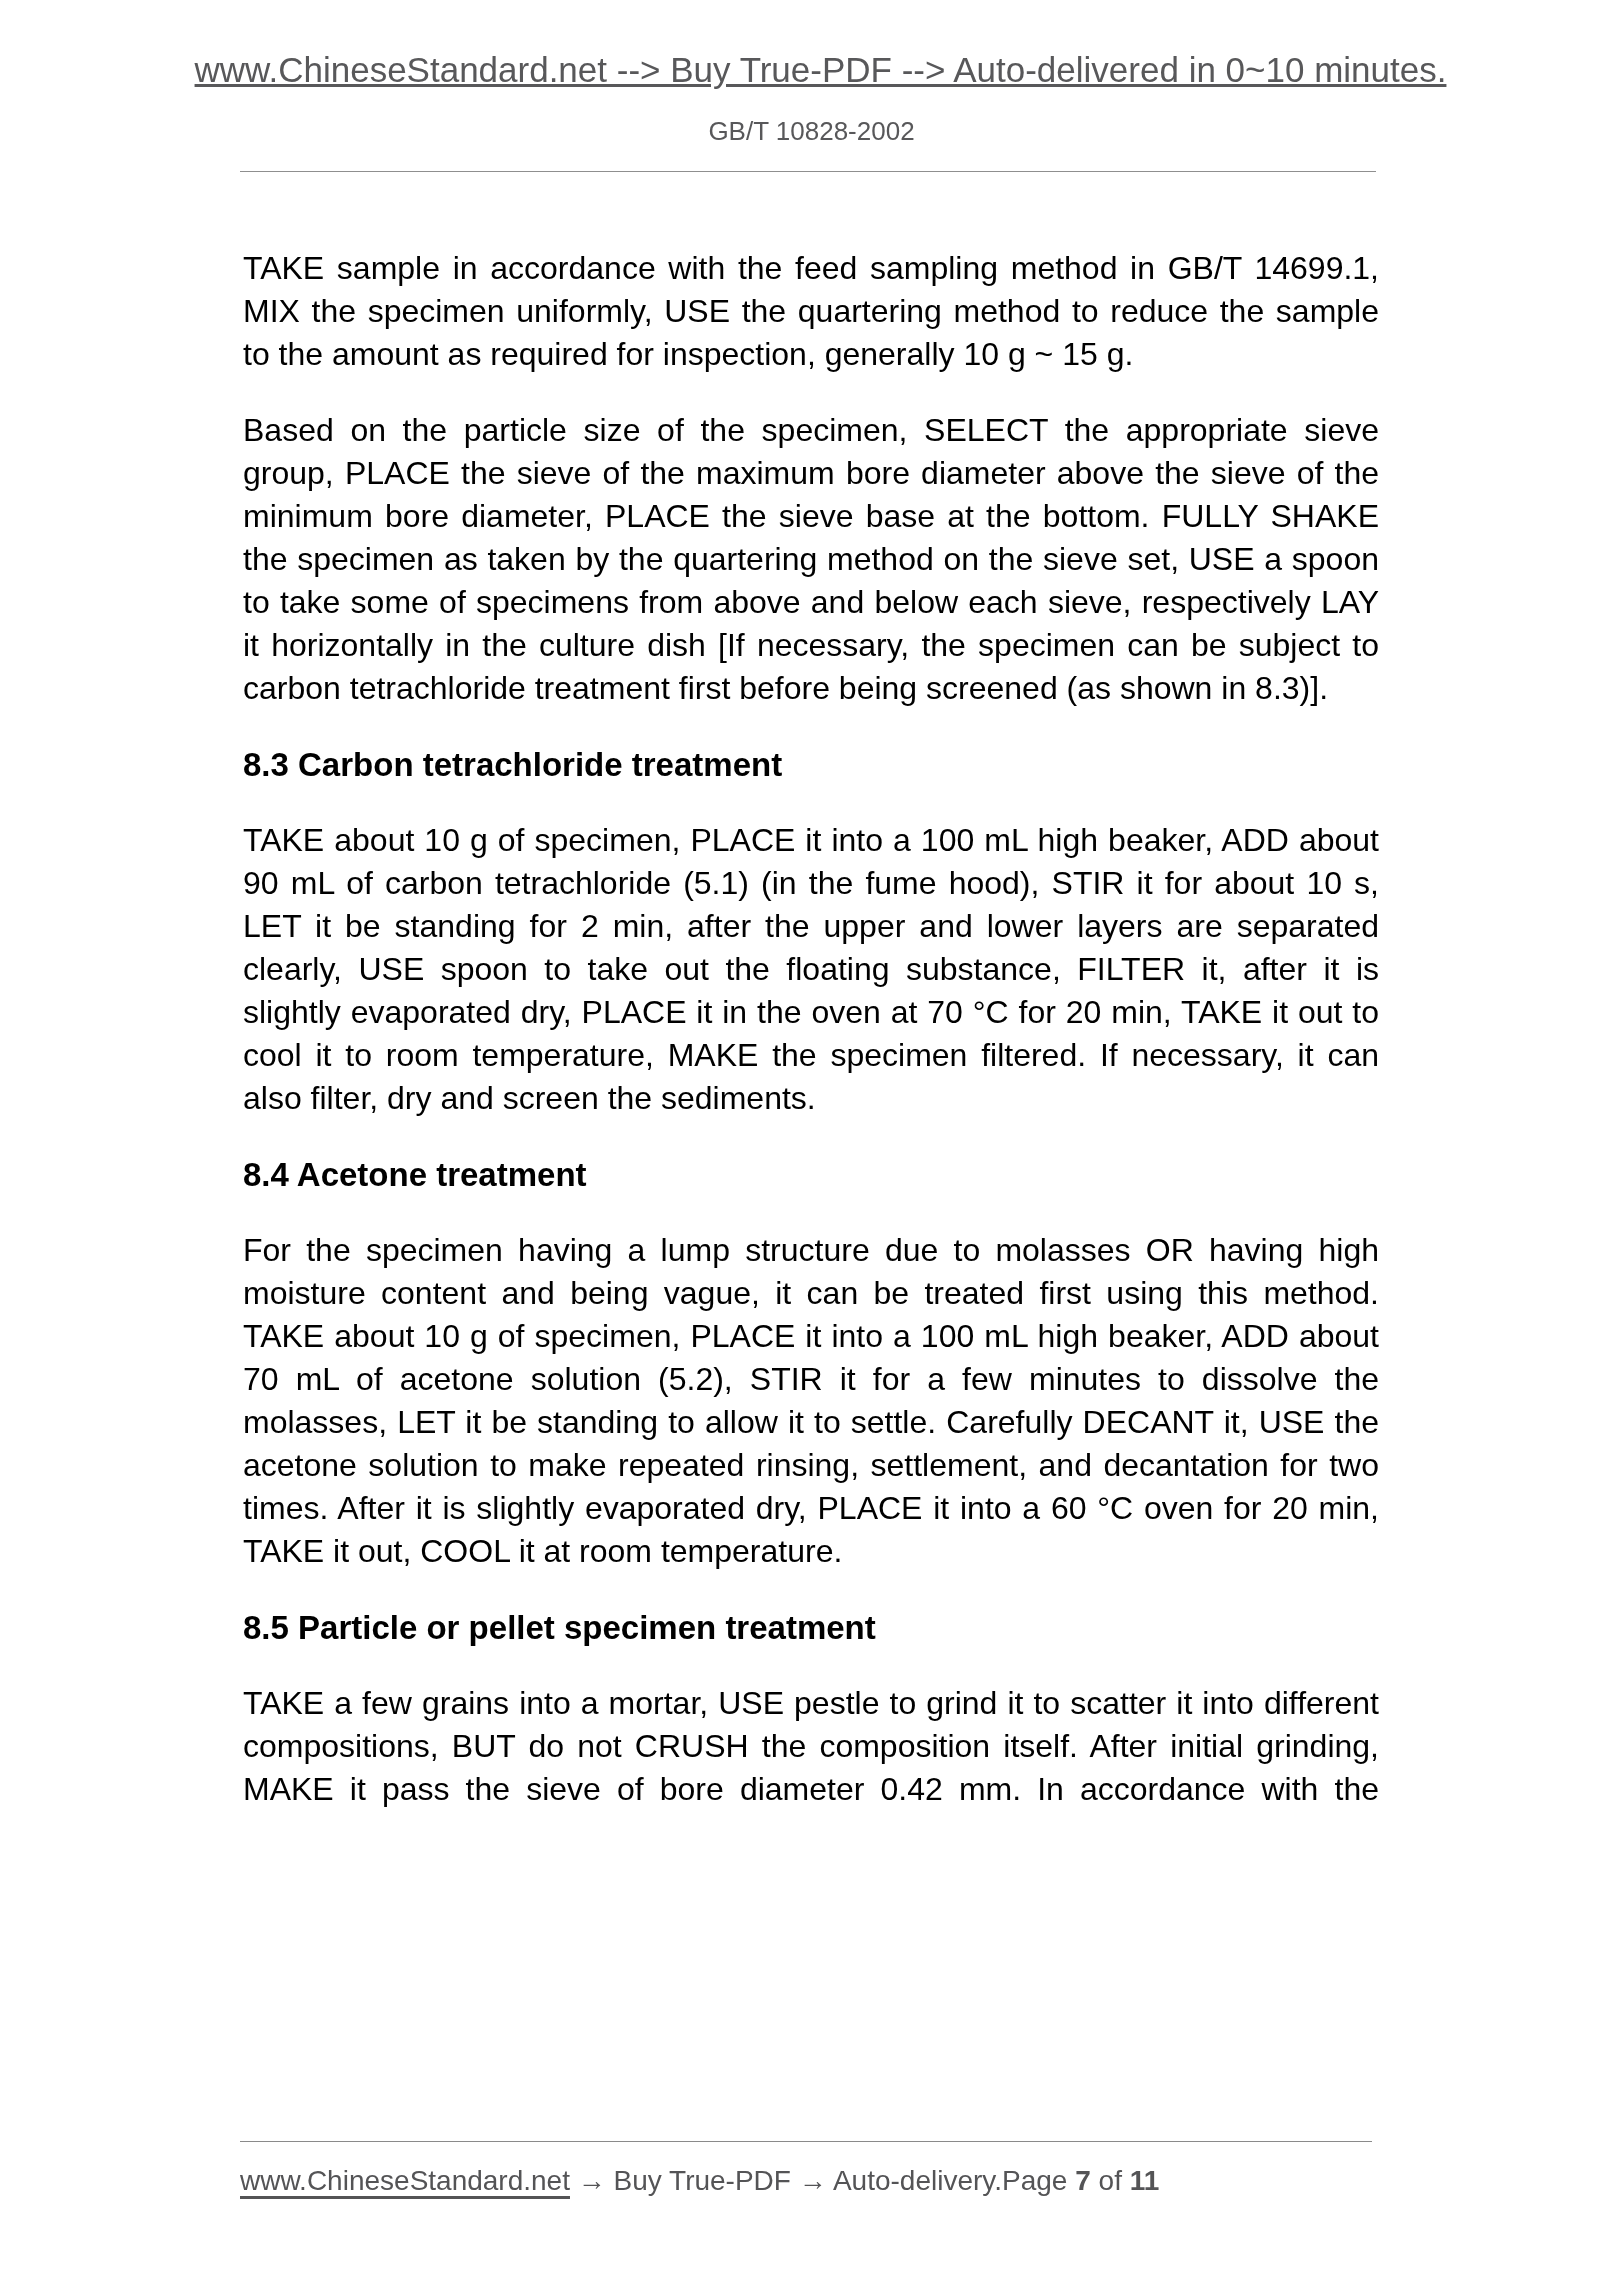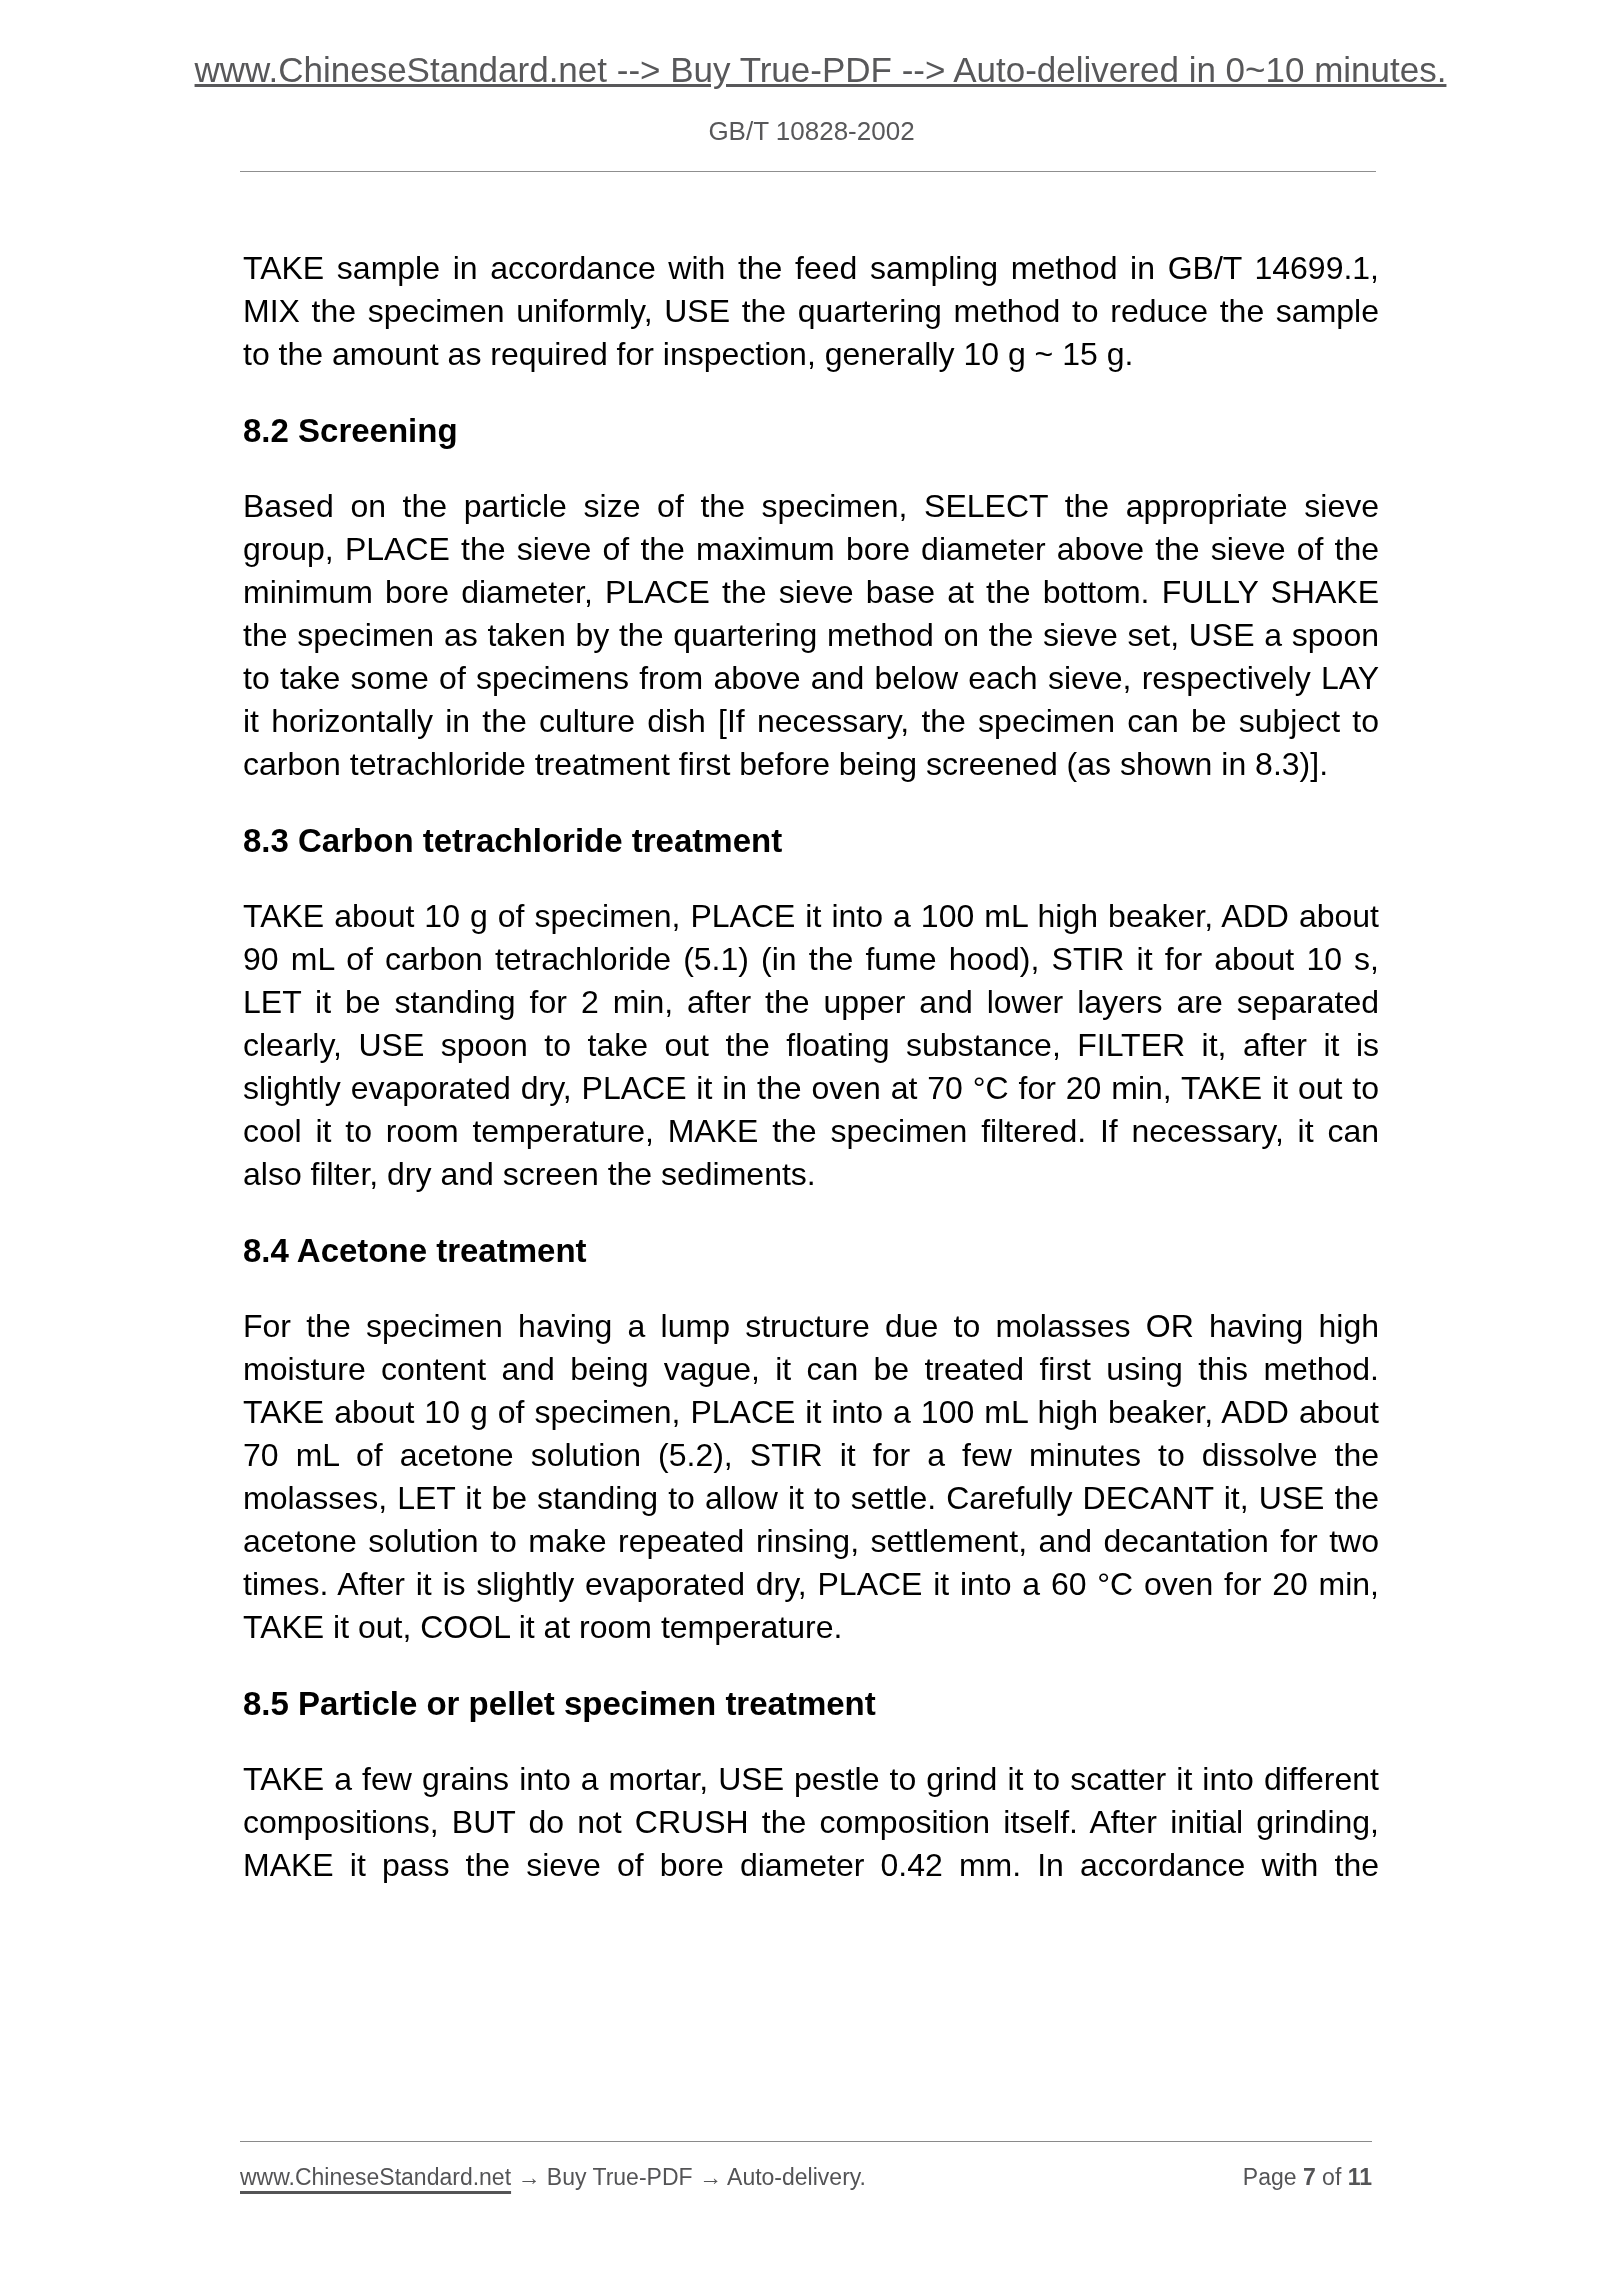--- a/index.html
+++ b/index.html
@@ -79,23 +79,22 @@
     left: 240px;
     width: 1132px;
   }
   .footer-rule {
     border: none;
     border-top: 1.7px solid #8a8a8a;
     margin: 0 0 22px 0;
   }
   .footer-row {
     display: flex;
-    justify-content: space-between;
     align-items: baseline;
-    font-size: 23px;
+    font-size: 28px;
     line-height: 1.2;
     color: #545456;
   }
   .footer-left a {
     color: #545456;
     text-decoration: underline;
     text-underline-offset: 5.8px;
     text-decoration-thickness: 2.5px;
     cursor: pointer;
   }
@@ -110,21 +109,20 @@
 
   <header>
     <div class="hdr-line1">www.ChineseStandard.net --&gt; Buy True-PDF --&gt; Auto-delivered in 0~10 minutes.</div>
     <div class="hdr-line2">GB/T 10828-2002</div>
     <hr class="hdr-rule">
   </header>
 
   <main class="content">
     <p>TAKE sample in accordance with the feed sampling method in GB/T 14699.1, MIX the specimen uniformly, USE the quartering method to reduce the sample to the amount as required for inspection, generally 10 g ~ 15 g.</p>
 
-    <h2>8.2 Screening</h2>
 
     <p>Based on the particle size of the specimen, SELECT the appropriate sieve group, PLACE the sieve of the maximum bore diameter above the sieve of the minimum bore diameter, PLACE the sieve base at the bottom. FULLY SHAKE the specimen as taken by the quartering method on the sieve set, USE a spoon to take some of specimens from above and below each sieve, respectively LAY it horizontally in the culture dish [If necessary, the specimen can be subject to carbon tetrachloride treatment first before being screened (as shown in 8.3)].</p>
 
     <h2>8.3 Carbon tetrachloride treatment</h2>
 
 
     <p>TAKE about 10 g of specimen, PLACE it into a 100 mL high beaker, ADD about 90 mL of carbon tetrachloride (5.1) (in the fume hood), STIR it for about 10 s, LET it be standing for 2 min, after the upper and lower layers are separated clearly, USE spoon to take out the floating substance, FILTER it, after it is slightly evaporated dry, PLACE it in the oven at 70 °C for 20 min, TAKE it out to cool it to room temperature, MAKE the specimen filtered. If necessary, it can also filter, dry and screen the sediments.</p>
 
     <h2>8.4 Acetone treatment</h2>
 

